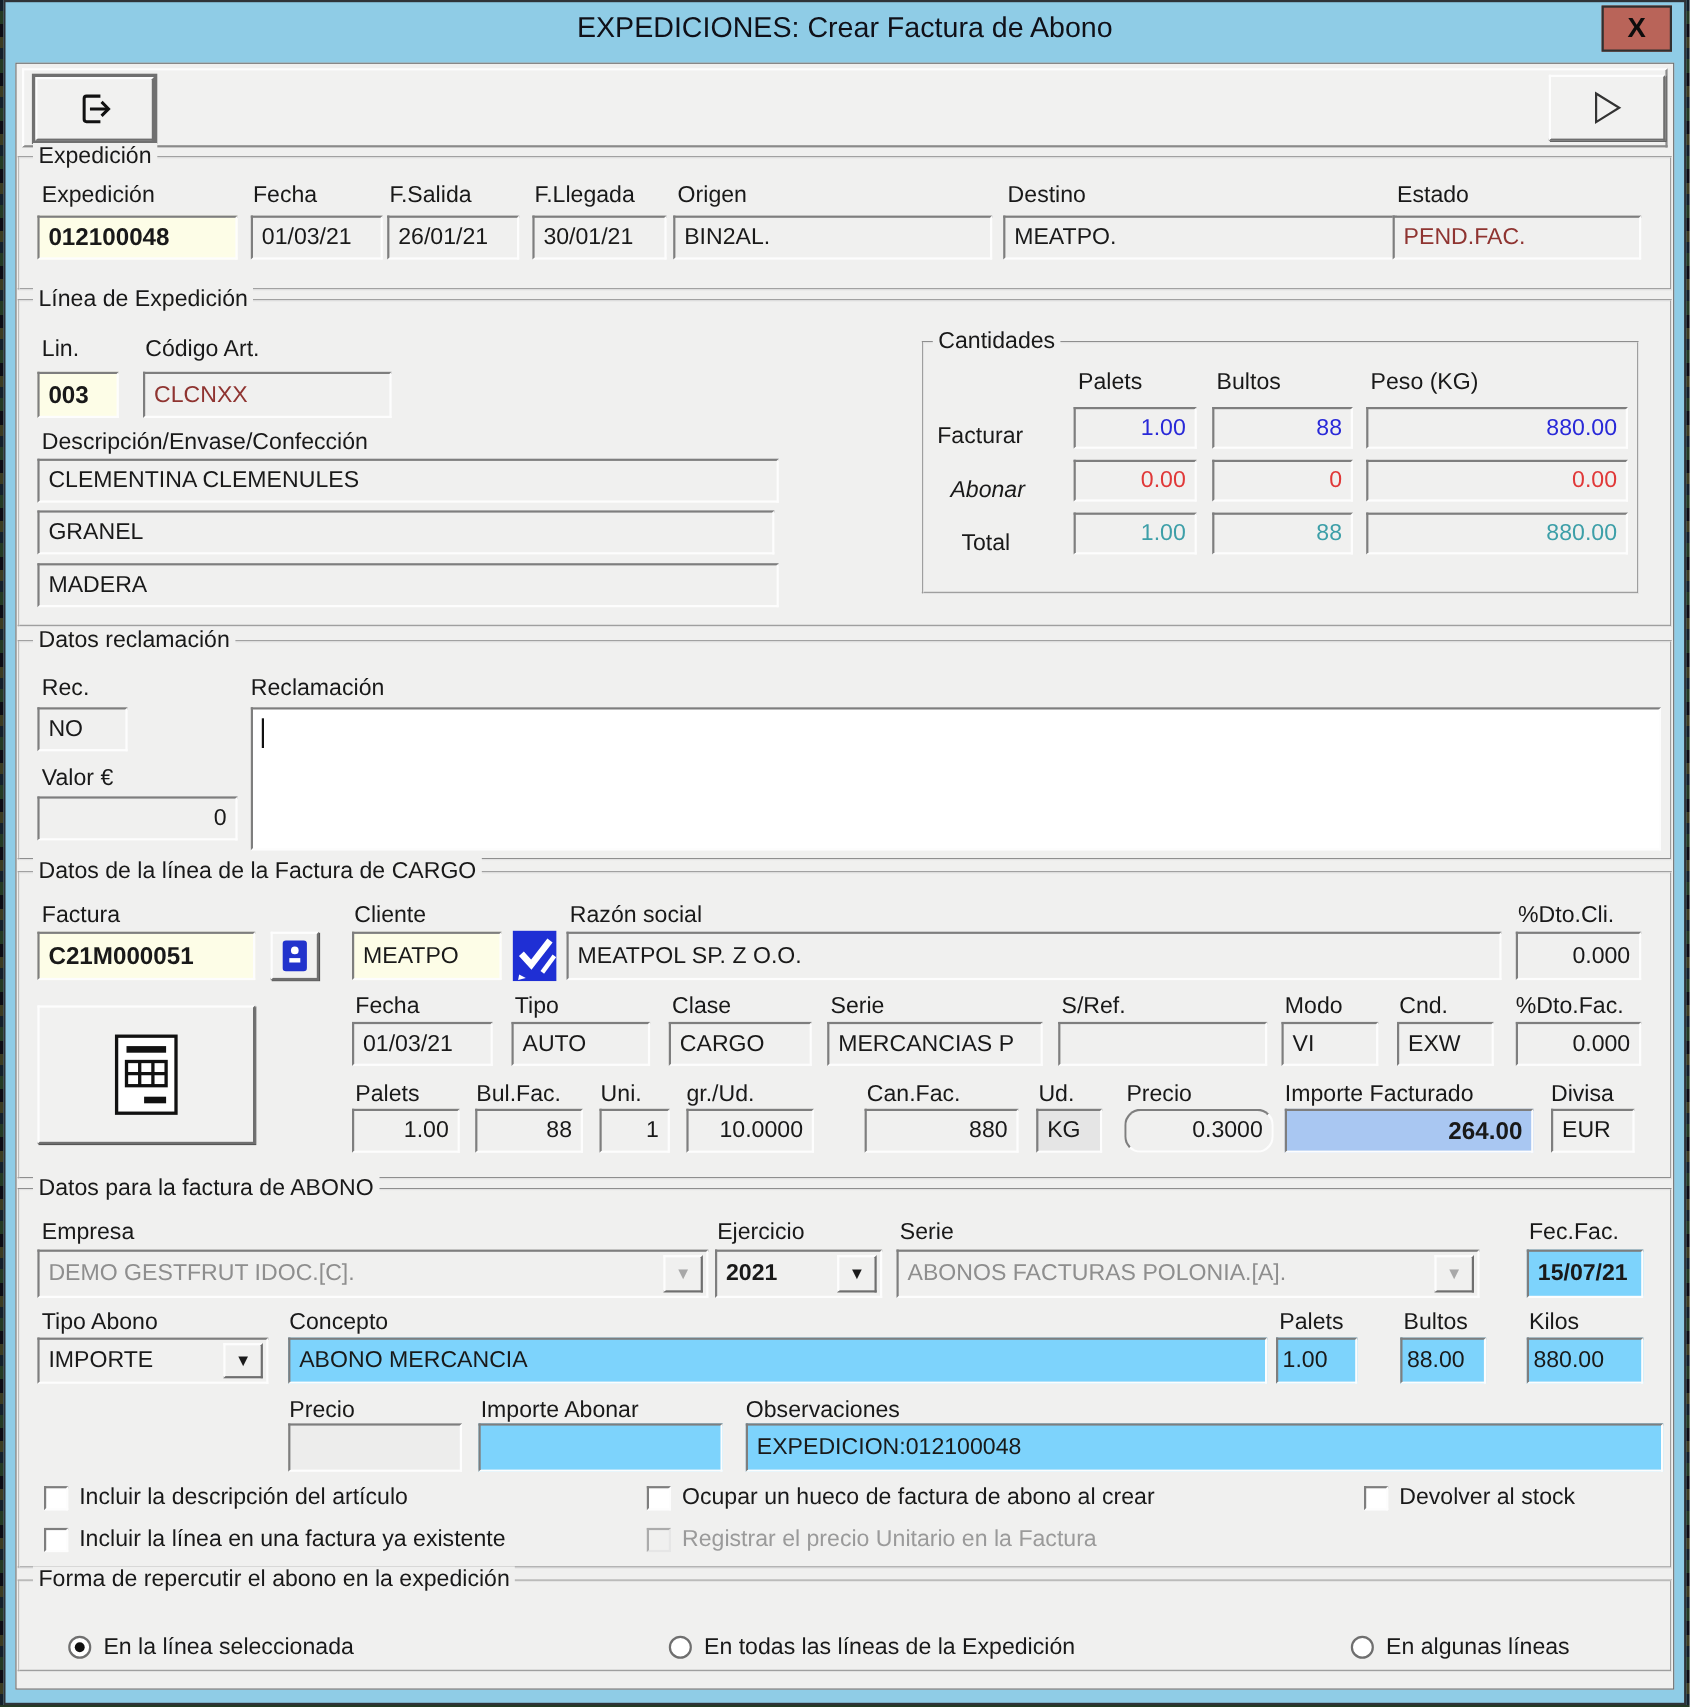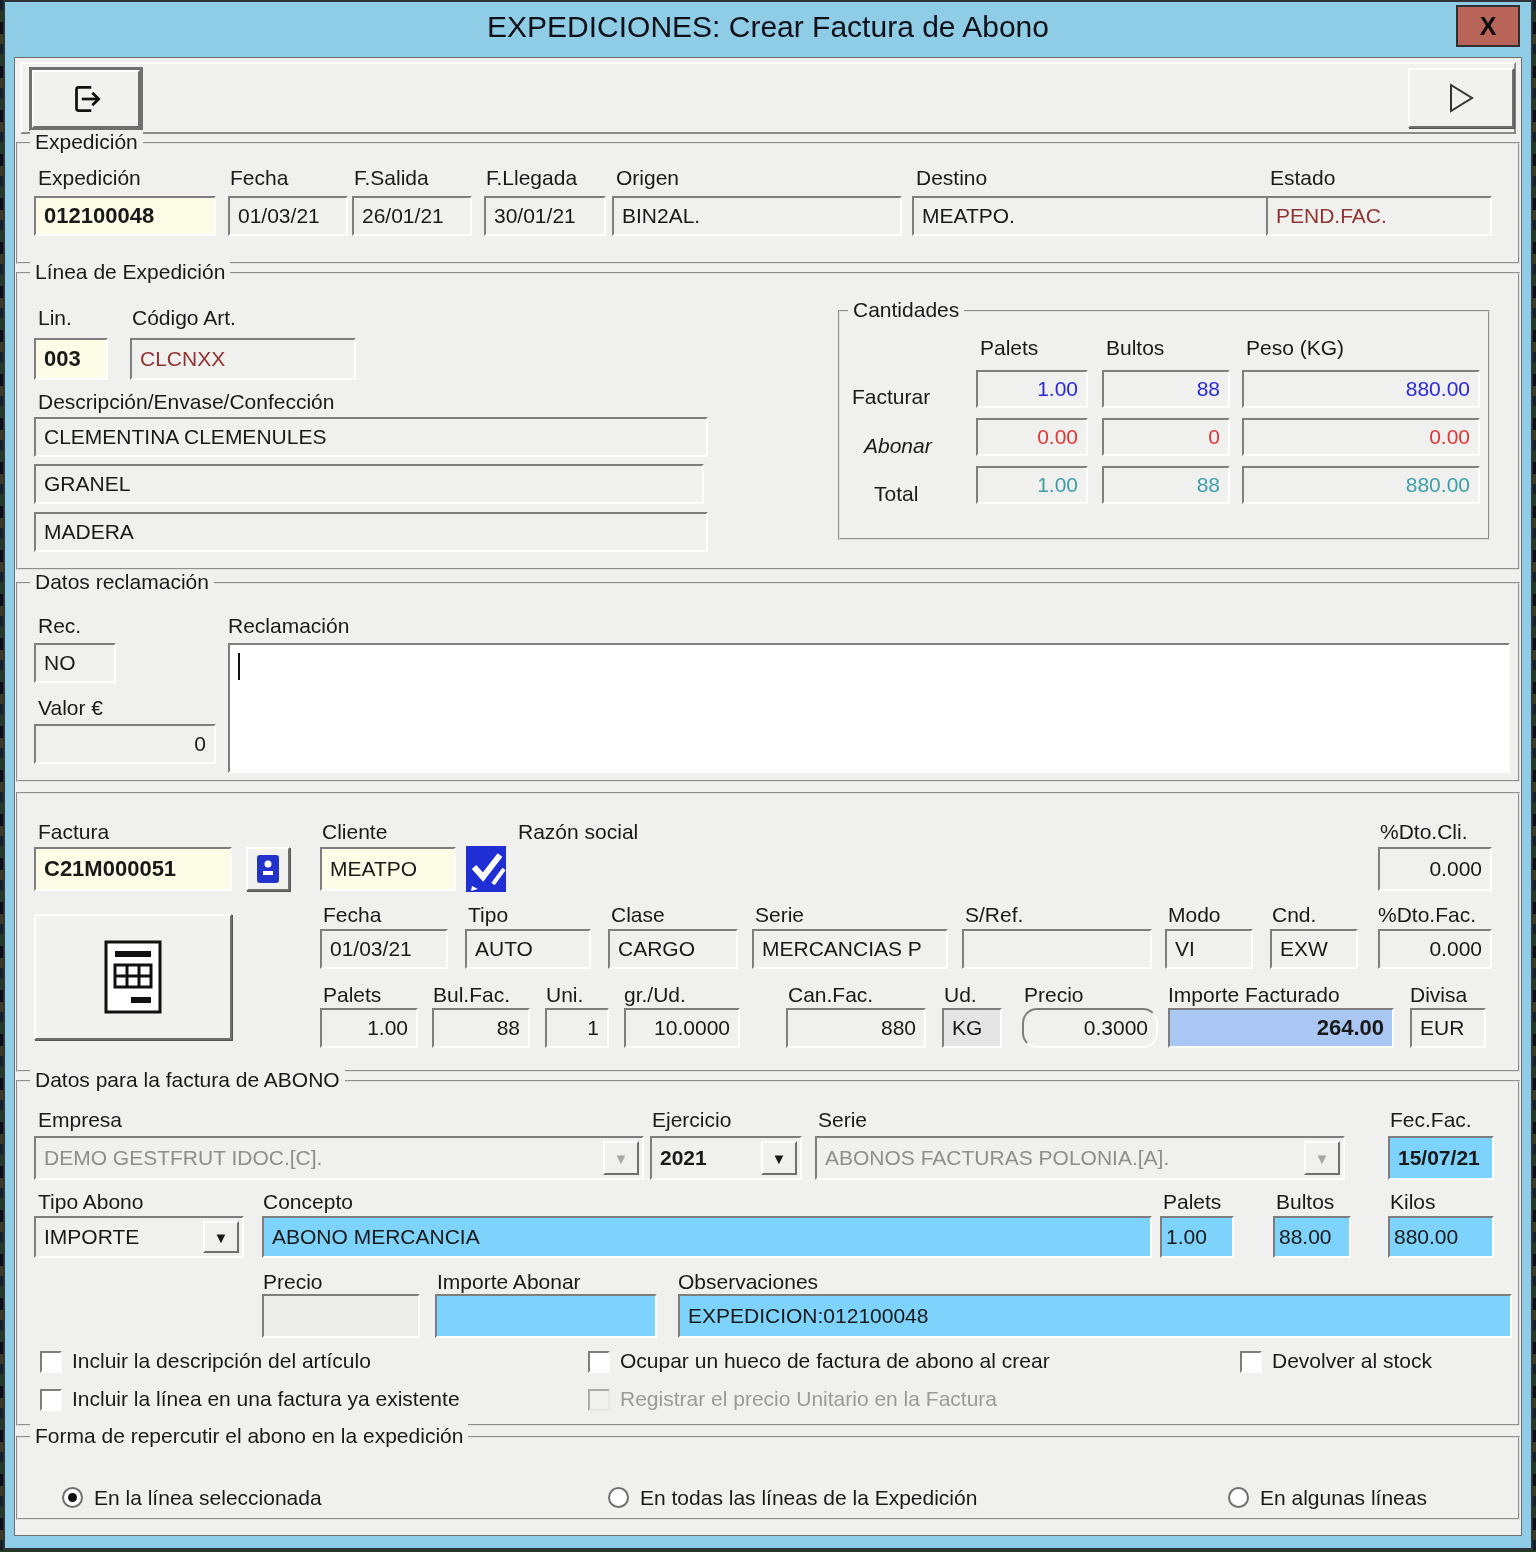--- a/index.html
+++ b/index.html
@@ -4,21 +4,21 @@
 <style>
   html,body{margin:0;padding:0;}
   body{
     width:1536px;height:1552px;
     background:repeating-linear-gradient(180deg,#14202b 0 10px,#243a24 10px 22px,#0d0d15 22px 34px,#3c3c22 34px 44px);
     font-family:"Liberation Sans",sans-serif;
   }
   #root{position:relative;width:1536px;height:1552px;overflow:hidden;}
   .frame{position:absolute;left:3px;top:0;width:1530px;height:1550px;background:#8FCCE6;border:2px solid #2F3338;box-sizing:border-box;}
   .client{position:absolute;left:14px;top:57px;width:1508px;height:1479px;background:#F0F0EF;border:1px solid #6f6f6f;box-sizing:border-box;}
-  .titlebar-text{position:absolute;left:0;top:10px;width:1536px;text-align:center;font-size:30px;color:#101018;}
+  .titlebar-text{position:absolute;left:0;top:10px;width:1536px;text-align:center;font-size:26px;color:#101018;}
   .close-btn{position:absolute;left:1456px;top:5px;width:64px;height:42px;background:#B96459;border:2px solid #303030;box-sizing:border-box;display:flex;align-items:center;justify-content:center;font-size:25px;font-weight:bold;color:#0d0d0d;cursor:pointer;}
   .toolbar{position:absolute;left:20px;top:62px;width:1496px;height:72px;background:#F1F1F0;border:2px solid;border-color:#FDFDFD #8a8a8a #8a8a8a #FDFDFD;box-sizing:border-box;}
   .btn{position:absolute;box-sizing:border-box;background:#F1F1F0;border:2px solid;border-color:#FDFDFD #6F6F6F #6F6F6F #FDFDFD;box-shadow:1px 1px 0 #555;display:flex;align-items:center;justify-content:center;cursor:pointer;}
   .focusring{outline:3px solid #707070;outline-offset:0px;}
   .grp{position:absolute;border:2px groove #e2e2e2;box-sizing:border-box;}
   .legend{position:absolute;font-size:21px;color:#191919;background:#F0F0EF;padding:0 5px;white-space:nowrap;}
   .lbl{position:absolute;font-size:21px;color:#191919;white-space:nowrap;}
   .lbl.dis{color:#9a9a9a;}
   .field{position:absolute;box-sizing:border-box;display:flex;align-items:center;padding:0 8px;font-size:21px;color:#191919;background:#F0F0EF;border:2px solid;border-color:#7E7E7E #FDFDFD #FDFDFD #7E7E7E;overflow:hidden;white-space:nowrap;}
   .rt{justify-content:flex-end;}
@@ -120,40 +120,42 @@
   <div class="field" style="left:34px;top:643px;width:82px;height:40px;">NO</div>
   <div class="lbl" style="left:228px;top:614px;">Reclamación</div>
   <div class="field tarea" style="left:228px;top:643px;width:1282px;height:130px;">
     <span class="caret"></span>
       <span></span>
   </div>
   <div class="lbl" style="left:38px;top:696px;">Valor €</div>
   <div class="field rt" style="left:34px;top:724px;width:182px;height:40px;">0</div>
 
   <div class="grp" style="left:16px;top:792px;width:1504px;height:280px;"></div>
+  <div class="legend" style="left:30px;top:780px;">Datos de la línea de la Factura de CARGO</div>
   <div class="lbl" style="left:38px;top:820px;">Factura</div>
   <div class="field cream bld" style="left:34px;top:847px;width:198px;height:44px;">C21M000051</div>
   <div class="btn" style="left:246px;top:847px;width:44px;height:44px;">
     <svg width="24" height="30" viewBox="0 0 24 30">
       <rect x="1" y="1" width="22" height="28" rx="3" fill="#2233CC"></rect>
       <circle cx="12" cy="10" r="3.5" fill="#fff"></circle>
       <rect x="7" y="17" width="10" height="4" fill="#fff"></rect>
     </svg>
   </div>
   <div class="lbl" style="left:322px;top:820px;">Cliente</div>
   <div class="field cream" style="left:320px;top:847px;width:136px;height:44px;">MEATPO</div>
   <div style="position:absolute;left:466px;top:846px;width:40px;height:46px;">
     <svg width="40" height="46" viewBox="0 0 40 46">
       <rect width="40" height="46" fill="#1F2FD4"></rect>
       <path d="M8 21 l9 10 L34 9" stroke="#fff" stroke-width="6" fill="none"></path>
       <path d="M27 38 L38 23" stroke="#fff" stroke-width="4" fill="none"></path>
       <path d="M6 40 l6 3 -7 2 z" fill="#fff"></path>
     </svg>
   </div>
   <div class="lbl" style="left:518px;top:820px;">Razón social</div>
+  <div class="field" style="left:515px;top:847px;width:850px;height:44px;">MEATPOL SP. Z O.O.</div>
   <div class="lbl" style="left:1380px;top:820px;">%Dto.Cli.</div>
   <div class="field rt" style="left:1378px;top:847px;width:114px;height:44px;">0.000</div>
 
   <div class="btn" style="left:34px;top:914px;width:198px;height:126px;">
     <svg width="60" height="76" viewBox="0 0 60 76">
       <rect x="3" y="3" width="54" height="70" fill="#fff" stroke="#111" stroke-width="3"></rect>
       <rect x="12" y="12" width="36" height="6" fill="#111"></rect>
       <rect x="12" y="26" width="36" height="22" fill="none" stroke="#111" stroke-width="3"></rect>
       <line x1="24" y1="26" x2="24" y2="48" stroke="#111" stroke-width="3"></line>
       <line x1="36" y1="26" x2="36" y2="48" stroke="#111" stroke-width="3"></line>

